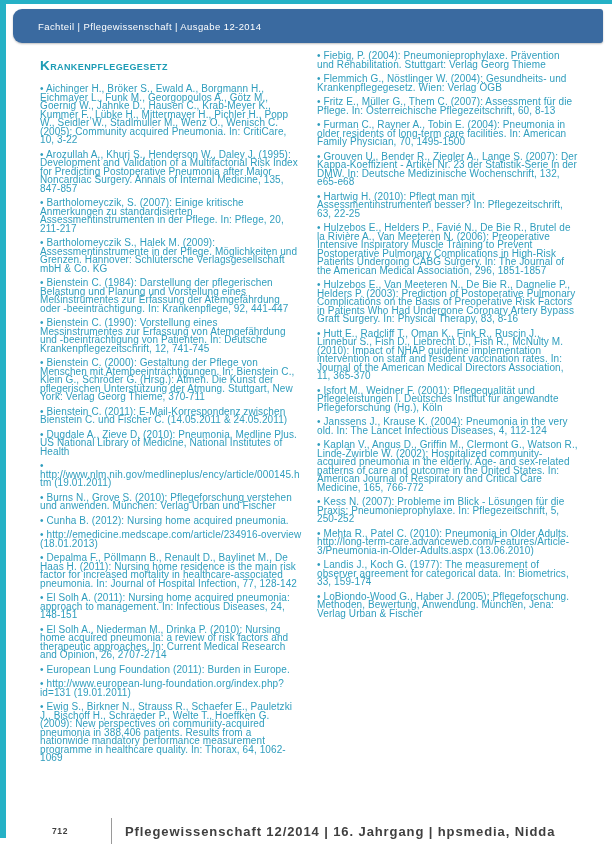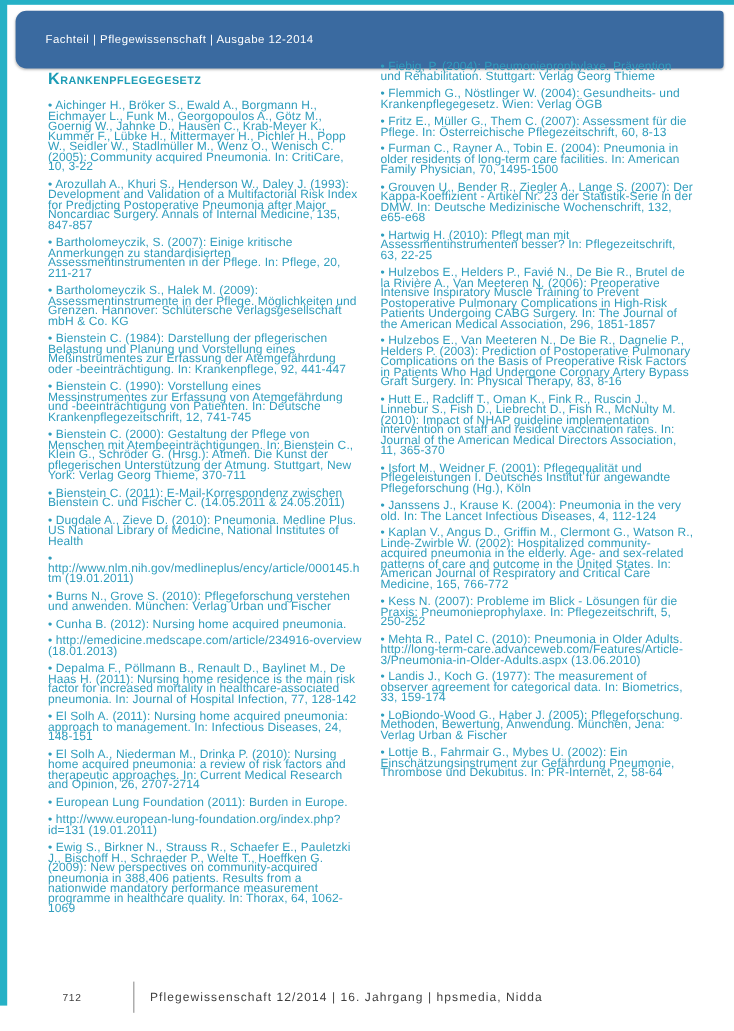--- a/index.html
+++ b/index.html
@@ -20,21 +20,21 @@
   }
   .left-strip {
     position: absolute;
     left: 0; top: 0;
     width: 6px; height: 838px;
     background: #25b1c6;
   }
   .header-band {
     position: absolute;
     left: 13px; top: 9px;
-    width: 590px; height: 48px;
+    width: 590px; height: 34px;
     background: #3a6aa0;
     border-radius: 9px 3px 3px 9px;
     box-shadow: 0 1px 2px rgba(0,0,0,0.25);
     display: flex;
     align-items: center;
   }
   .header-band .band-title {
     color: #ffffff;
     font-size: 9.5px;
     letter-spacing: 0.4px;
@@ -66,53 +66,54 @@
     word-wrap: break-word;
   }
   .ref::before { content: "• "; }
   .footer {
     position: absolute;
     left: 52px; top: 818px;
     display: flex;
     align-items: center;
     gap: 13px;
     color: #3f3f3f;
+    font-weight: bold;
   }
   .footer .page-number {
     font-size: 8.5px;
     letter-spacing: 0.6px;
     width: 46px;
   }
   .footer .footer-divider {
     width: 1px;
     height: 26px;
     background: #9a9a9a;
   }
   .footer .journal-line {
-    font-size: 10px;
+    font-size: 13px;
     letter-spacing: 0.9px;
     white-space: nowrap;
   }
 </style>
 </head>
 <body>
 
 <div class="page">
   <div class="top-strip"></div>
   <div class="left-strip"></div>
 
   <div class="header-band">
     <span class="band-title">Fachteil | Pflegewissenschaft | Ausgabe 12-2014</span>
   </div>
 
   <div class="content">
     <div class="col">
       <h1 class="page-title">Krankenpflegegesetz</h1>
     <p class="ref">Aichinger H., Bröker S., Ewald A., Borgmann H., Eichmayer L., Funk M., Georgopoulos A., Götz M., Goernig W., Jahnke D., Hausen C., Krab-Meyer K., Kummer F., Lübke H., Mittermayer H., Pichler H., Popp W., Seidler W., Stadlmüller M., Wenz O., Wenisch C. (2005): Community acquired Pneumonia. In: CritiCare, 10, 3-22</p>
-        <p class="ref">Arozullah A., Khuri S., Henderson W., Daley J. (1993): Development and Validation of a Multifactorial Risk Index for Predicting Postoperative Pneumonia after Major Noncardiac Surgery. Annals of Internal Medicine, 135, 847-857</p>
+        <p class="ref">Arozullah A., Khuri S., Henderson W., Daley J. (1995): Development and Validation of a Multifactorial Risk Index for Predicting Postoperative Pneumonia after Major Noncardiac Surgery. Annals of Internal Medicine, 135, 847-857</p>
         <p class="ref">Bartholomeyczik, S. (2007): Einige kritische Anmerkungen zu standardisierten Assessmentinstrumenten in der Pflege. In: Pflege, 20, 211-217</p>
         <p class="ref">Bartholomeyczik S., Halek M. (2009): Assessmentinstrumente in der Pflege. Möglichkeiten und Grenzen. Hannover: Schlütersche Verlagsgesellschaft mbH &amp; Co. KG</p>
         <p class="ref">Bienstein C. (1984): Darstellung der pflegerischen Belastung und Planung und Vorstellung eines Meßinstrumentes zur Erfassung der Atemgefährdung oder -beeinträchtigung. In: Krankenpflege, 92, 441-447</p>
         <p class="ref">Bienstein C. (1990): Vorstellung eines Messinstrumentes zur Erfassung von Atemgefährdung und -beeinträchtigung von Patienten. In: Deutsche Krankenpflegezeitschrift, 12, 741-745</p>
         <p class="ref">Bienstein C. (2000): Gestaltung der Pflege von Menschen mit Atembeeinträchtigungen. In: Bienstein C., Klein G., Schröder G. (Hrsg.): Atmen. Die Kunst der pflegerischen Unterstützung der Atmung. Stuttgart, New York: Verlag Georg Thieme, 370-711</p>
         <p class="ref">Bienstein C. (2011): E-Mail-Korrespondenz zwischen Bienstein C. und Fischer C. (14.05.2011 &amp; 24.05.2011)</p>
         <p class="ref">Dugdale A., Zieve D. (2010): Pneumonia. Medline Plus. US National Library of Medicine, National Institutes of Health</p>
         <p class="ref">http://www.nlm.nih.gov/medlineplus/ency/article/000145.htm (19.01.2011)</p>
         <p class="ref">Burns N., Grove S. (2010): Pflegeforschung verstehen und anwenden. München: Verlag Urban und Fischer</p>
         <p class="ref">Cunha B. (2012): Nursing home acquired pneumonia.</p>
@@ -134,21 +135,20 @@
         <p class="ref">Hulzebos E., Helders P., Favié N., De Bie R., Brutel de la Rivière A., Van Meeteren N. (2006): Preoperative Intensive Inspiratory Muscle Training to Prevent Postoperative Pulmonary Complications in High-Risk Patients Undergoing CABG Surgery. In: The Journal of the American Medical Association, 296, 1851-1857</p>
         <p class="ref">Hulzebos E., Van Meeteren N., De Bie R., Dagnelie P., Helders P. (2003): Prediction of Postoperative Pulmonary Complications on the Basis of Preoperative Risk Factors in Patients Who Had Undergone Coronary Artery Bypass Graft Surgery. In: Physical Therapy, 83, 8-16</p>
         <p class="ref">Hutt E., Radcliff T., Oman K., Fink R., Ruscin J., Linnebur S., Fish D., Liebrecht D., Fish R., McNulty M. (2010): Impact of NHAP guideline implementation intervention on staff and resident vaccination rates. In: Journal of the American Medical Directors Association, 11, 365-370</p>
         <p class="ref">Isfort M., Weidner F. (2001): Pflegequalität und Pflegeleistungen I. Deutsches Institut für angewandte Pflegeforschung (Hg.), Köln</p>
         <p class="ref">Janssens J., Krause K. (2004): Pneumonia in the very old. In: The Lancet Infectious Diseases, 4, 112-124</p>
         <p class="ref">Kaplan V., Angus D., Griffin M., Clermont G., Watson R., Linde-Zwirble W. (2002): Hospitalized community-acquired pneumonia in the elderly. Age- and sex-related patterns of care and outcome in the United States. In: American Journal of Respiratory and Critical Care Medicine, 165, 766-772</p>
         <p class="ref">Kess N. (2007): Probleme im Blick - Lösungen für die Praxis: Pneumonieprophylaxe. In: Pflegezeitschrift, 5, 250-252</p>
         <p class="ref">Mehta R., Patel C. (2010): Pneumonia in Older Adults. http://long-term-care.advanceweb.com/Features/Article-3/Pneumonia-in-Older-Adults.aspx (13.06.2010)</p>
         <p class="ref">Landis J., Koch G. (1977): The measurement of observer agreement for categorical data. In: Biometrics, 33, 159-174</p>
         <p class="ref">LoBiondo-Wood G., Haber J. (2005): Pflegeforschung. Methoden, Bewertung, Anwendung. München, Jena: Verlag Urban &amp; Fischer</p>
-        <p class="ref">Lottje B., Fahrmair G., Mybes U. (2002): Ein Einschätzungsinstrument zur Gefährdung Pneumonie, Thrombose und Dekubitus. In: PR-Internet, 2, 58-64</p>
       </div>
   </div>
 
   <div class="footer">
     <span class="page-number">712</span>
     <span class="footer-divider"></span>
     <span class="journal-line">Pflegewissenschaft 12/2014 | 16. Jahrgang | hpsmedia, Nidda</span>
   </div>
 </div>
 

